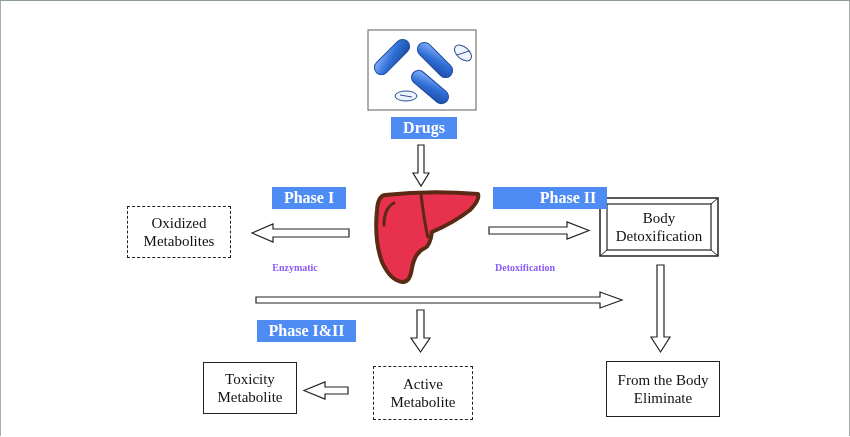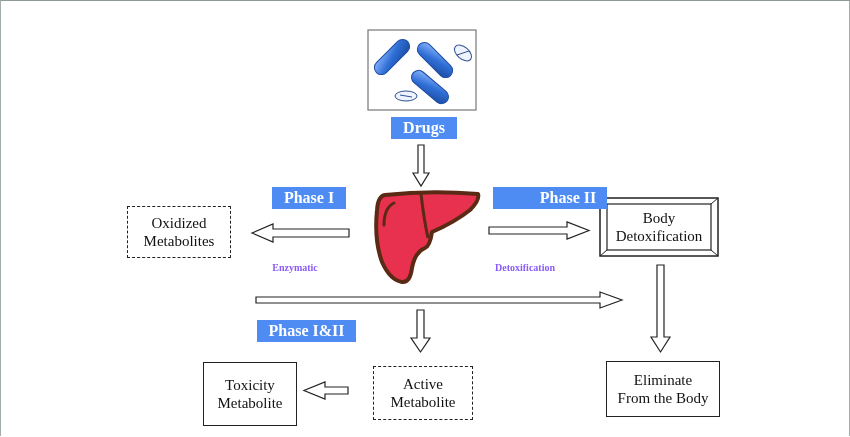--- a/index.html
+++ b/index.html
@@ -101,32 +101,32 @@
   </div>
 </div>
 
 <div class="box" style="left:607px;top:204px;width:104px;height:46px;">
   <div>
     <div>Body</div>
     <div>Detoxification</div>
   </div>
 </div>
 
-<div class="box solid" style="left:203px;top:362px;width:94px;height:64px;">
+<div class="box solid" style="left:203px;top:362px;width:94px;height:52px;">
   <div>
     <div>Toxicity</div>
     <div>Metabolite</div>
   </div>
 </div>
 
 <div class="box dashed" style="left:373px;top:366px;width:100px;height:54px;">
   <div>
     <div>Active</div>
     <div>Metabolite</div>
   </div>
 </div>
 
 <div class="box solid" style="left:606px;top:361px;width:114px;height:56px;">
   <div>
+    <div>From the Body</div>
     <div>Eliminate</div>
-    <div>From the Body</div>
   </div>
 </div>
 
 </body></html>

